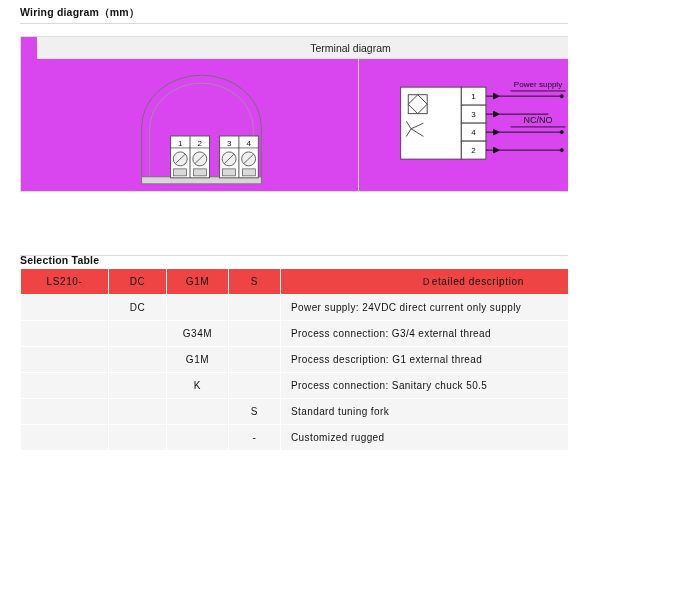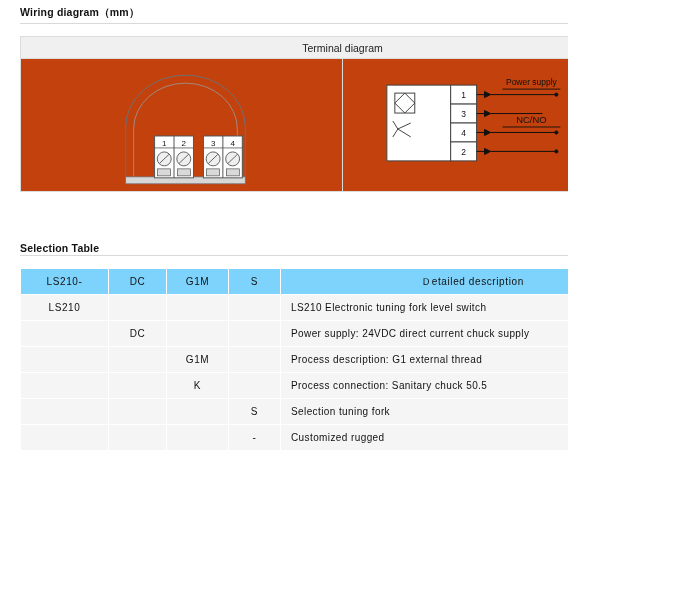--- a/index.html
+++ b/index.html
@@ -25,30 +25,31 @@
   }
   #wiring-title { position: absolute; left: 20px; top: 6px; }
   .hr-rule {
     position: absolute;
     left: 20px;
     width: 645px;
     height: 1px;
     background: #d9d9d9;
   }
   #wiring-rule { top: 23px; }
-  #selection-title { position: absolute; left: 20px; top: 242px; }
+  #selection-title { position: absolute; left: 20px; top: 254px; }
   #selection-rule { top: 255px; }
 
   
   .diagram-box {
     position: absolute;
     left: 20px; top: 36px;
     width: 645px; height: 156px;
     border: 1px solid #dcdcdc;
-    background: #c2410c;
+    background: #d946ef;
+    padding-left: 16px;
   }
   .diagram-header {
     height: 22px;
     background: #f0f0f0;
     border-bottom: 1px solid #dcdcdc;
     display: flex;
     align-items: center;
     justify-content: center;
     font-size: 10.5px;
     color: #222;
@@ -79,21 +80,21 @@
     border-collapse: collapse;
     font-size: 10px;
   }
   .sel-table th, .sel-table td {
     border: 1px solid #ffffff;
     padding: 0;
     height: 26px;
     vertical-align: middle;
   }
   .sel-table thead th {
-    background: #7dd3fc;
+    background: #ef4444;
     font-weight: normal;
     color: #111;
     text-align: center;
     height: 26px;
     letter-spacing: 0.6px;
   }
   .sel-table tbody td {
     background: #f5f5f5;
     text-align: center;
     letter-spacing: 0.6px;
@@ -223,35 +224,35 @@
       <tr>
         <th class="col-model">LS210-</th>
         <th class="col-power">DC</th>
         <th class="col-proc">G1M</th>
         <th class="col-fork">S</th>
         <th>Ｄetailed description</th>
       </tr>
     </thead>
     <tbody id="sel-body">
         <tr>
-          <td class="col-model">LS210</td>
-          <td class="col-power"></td>
-          <td class="col-proc"></td>
-          <td class="col-fork"></td>
-          <td class="desc">
-            <span class="desc-line2">LS210 Electronic tuning fork level switch</span>
-          </td>
-        </tr>
-        <tr>
           <td class="col-model"></td>
           <td class="col-power">DC</td>
           <td class="col-proc"></td>
           <td class="col-fork"></td>
           <td class="desc">
-            <span class="desc-line2">Power supply: 24VDC direct current chuck supply</span>
+            <span class="desc-line2">Power supply: 24VDC direct current only supply</span>
+          </td>
+        </tr>
+        <tr>
+          <td class="col-model"></td>
+          <td class="col-power"></td>
+          <td class="col-proc">G34M</td>
+          <td class="col-fork"></td>
+          <td class="desc">
+            <span class="desc-line2">Process connection: G3/4 external thread</span>
           </td>
         </tr>
         <tr>
           <td class="col-model"></td>
           <td class="col-power"></td>
           <td class="col-proc">G1M</td>
           <td class="col-fork"></td>
           <td class="desc">
             <span class="desc-line2">Process description: G1 external thread</span>
           </td>
@@ -264,21 +265,21 @@
           <td class="desc">
             <span class="desc-line2">Process connection: Sanitary chuck 50.5</span>
           </td>
         </tr>
         <tr>
           <td class="col-model"></td>
           <td class="col-power"></td>
           <td class="col-proc"></td>
           <td class="col-fork">S</td>
           <td class="desc">
-            <span class="desc-line2">Selection tuning fork</span>
+            <span class="desc-line2">Standard tuning fork</span>
           </td>
         </tr>
         <tr>
           <td class="col-model"></td>
           <td class="col-power"></td>
           <td class="col-proc"></td>
           <td class="col-fork">-</td>
           <td class="desc">
             <span class="desc-line2">Customized rugged</span>
           </td>

